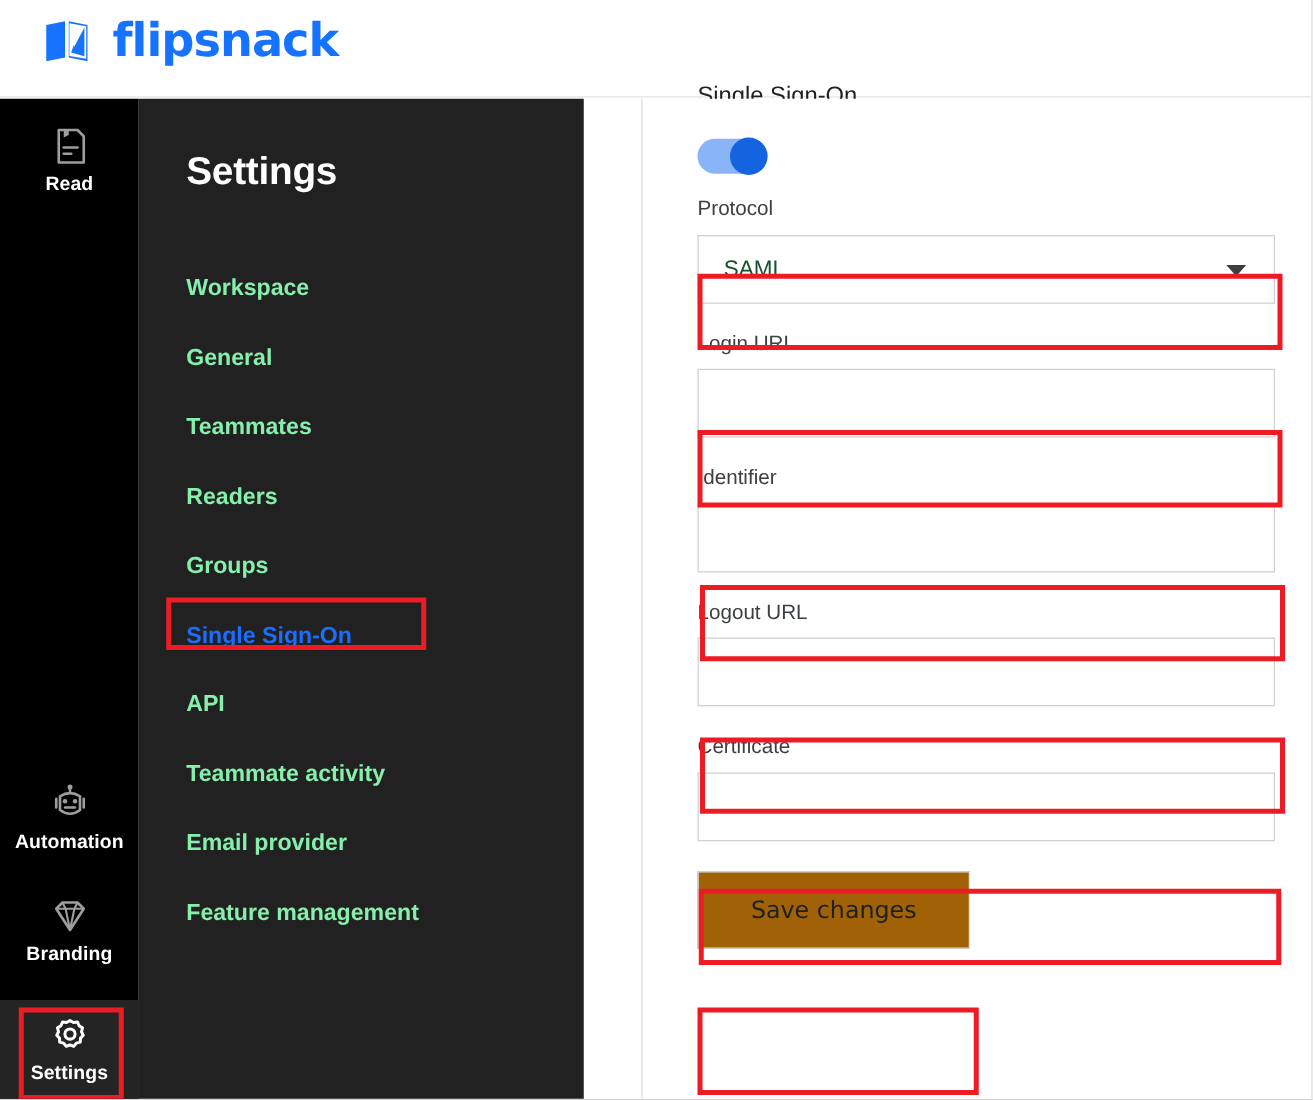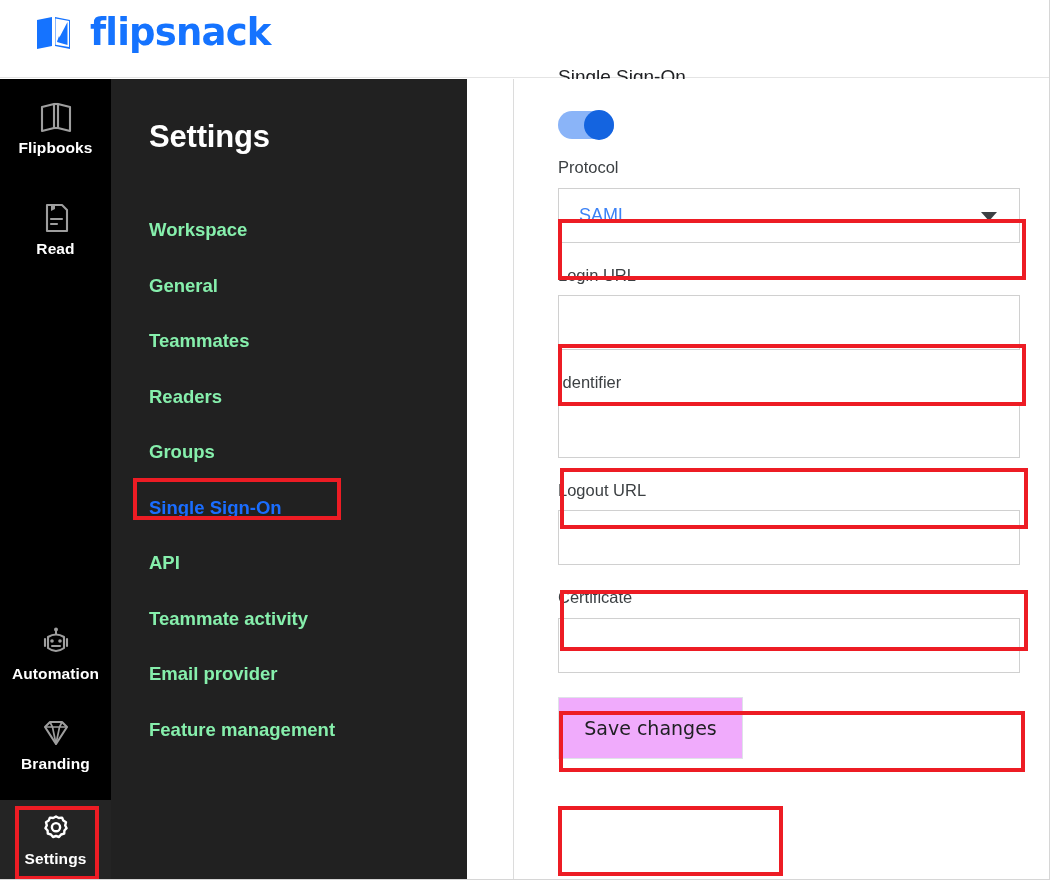--- a/index.html
+++ b/index.html
@@ -191,21 +191,21 @@
     position: relative;
     width: 462px; height: 55px;
     border: 1px solid #d0d0d0;
     background: #fff;
     box-sizing: border-box;
     display: flex;
     align-items: center;
     padding-left: 20px;
     cursor: pointer;
   }
-  .select-value { font-size: 18px; color: #3b82f6; }
+  .select-value { font-size: 18px; color: #14532d; }
   .select-arrow {
     position: absolute; right: 22px; top: 50%;
     margin-top: -3px;
     width: 0; height: 0;
     border-left: 8px solid transparent;
     border-right: 8px solid transparent;
     border-top: 9px solid #3c4043;
   }
   .text-input {
     width: 462px; height: 55px;
@@ -229,22 +229,22 @@
     z-index: 5;
   }
   .anno-protocol  { left: 558px; top: 219px; width: 468px; height: 61px; }
   .anno-login     { left: 558px; top: 344px; width: 468px; height: 62px; }
   .anno-identifier{ left: 560px; top: 468px; width: 468px; height: 61px; }
   .anno-logout    { left: 560px; top: 590px; width: 468px; height: 61px; }
   .anno-certificate{left: 559px; top: 711px; width: 466px; height: 61px; }
   .anno-save      { left: 558px; top: 806px; width: 225px; height: 70px; }
 
   .save-button {
-    width: 185px; height: 62px;
-    background: #f0abfc;
+    width: 218px; height: 62px;
+    background: #a16207;
     border: 1px solid #dfe2e8;
     box-sizing: border-box;
     font-family: "DejaVu Sans", sans-serif;
     font-size: 19px;
     color: #202124;
     cursor: pointer;
   }
 </style>
 </head>
 <body>
@@ -261,29 +261,20 @@
         <path d="M21 27 L24.5 24.5 L23 21 Z" fill="#1573ff"></path>
       </svg>
       <span class="logo-text">flipsnack</span>
     </div>
   </div>
 
   <div class="rail">
 
     <div class="rail-top">
 
-      <div class="rail-item">
-        <svg class="ricon" viewBox="0 0 34 32">
-          <path d="M3 6 L15 3 L15 27 L3 30 Z" fill="none" stroke="#9e9e9e" stroke-width="2.1" stroke-linejoin="round"></path>
-          <path d="M19 3 L31 6 L31 30 L19 27 Z" fill="none" stroke="#9e9e9e" stroke-width="2.1" stroke-linejoin="round"></path>
-          <path d="M15 3 L19 3" stroke="#9e9e9e" stroke-width="2.1"></path>
-          <path d="M15 27 L19 27" stroke="#9e9e9e" stroke-width="2.1"></path>
-        </svg>
-        <span class="rail-label">Flipbooks</span>
-      </div>
 
       <div class="rail-item">
         <svg class="ricon" viewBox="0 0 34 32">
           <path d="M8 3 L23 3 L28 8 L28 29 L8 29 Z" fill="none" stroke="#9e9e9e" stroke-width="2.1" stroke-linejoin="round"></path>
           <path d="M12 3 L12 9 L16 7 L16 3" fill="#9e9e9e"></path>
           <path d="M12 17 L23 17" stroke="#9e9e9e" stroke-width="2.1" stroke-linecap="round"></path>
           <path d="M12 22 L18 22" stroke="#9e9e9e" stroke-width="2.1" stroke-linecap="round"></path>
         </svg>
         <span class="rail-label">Read</span>
       </div>

